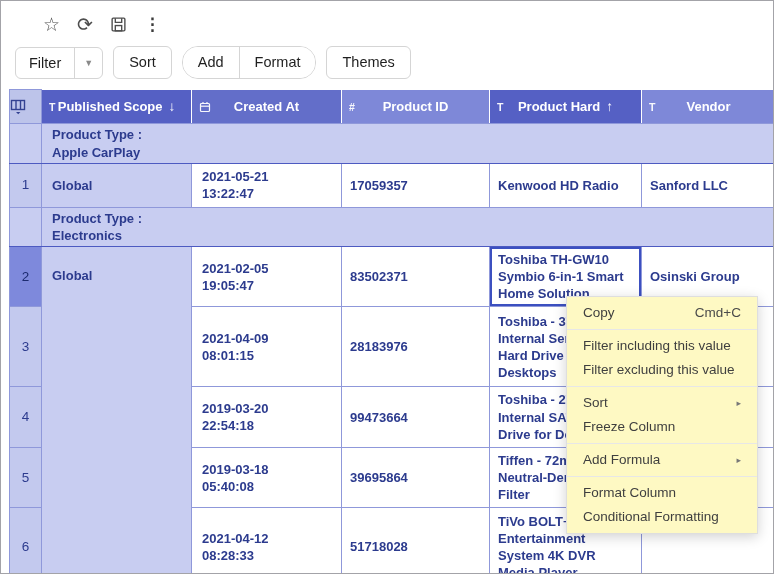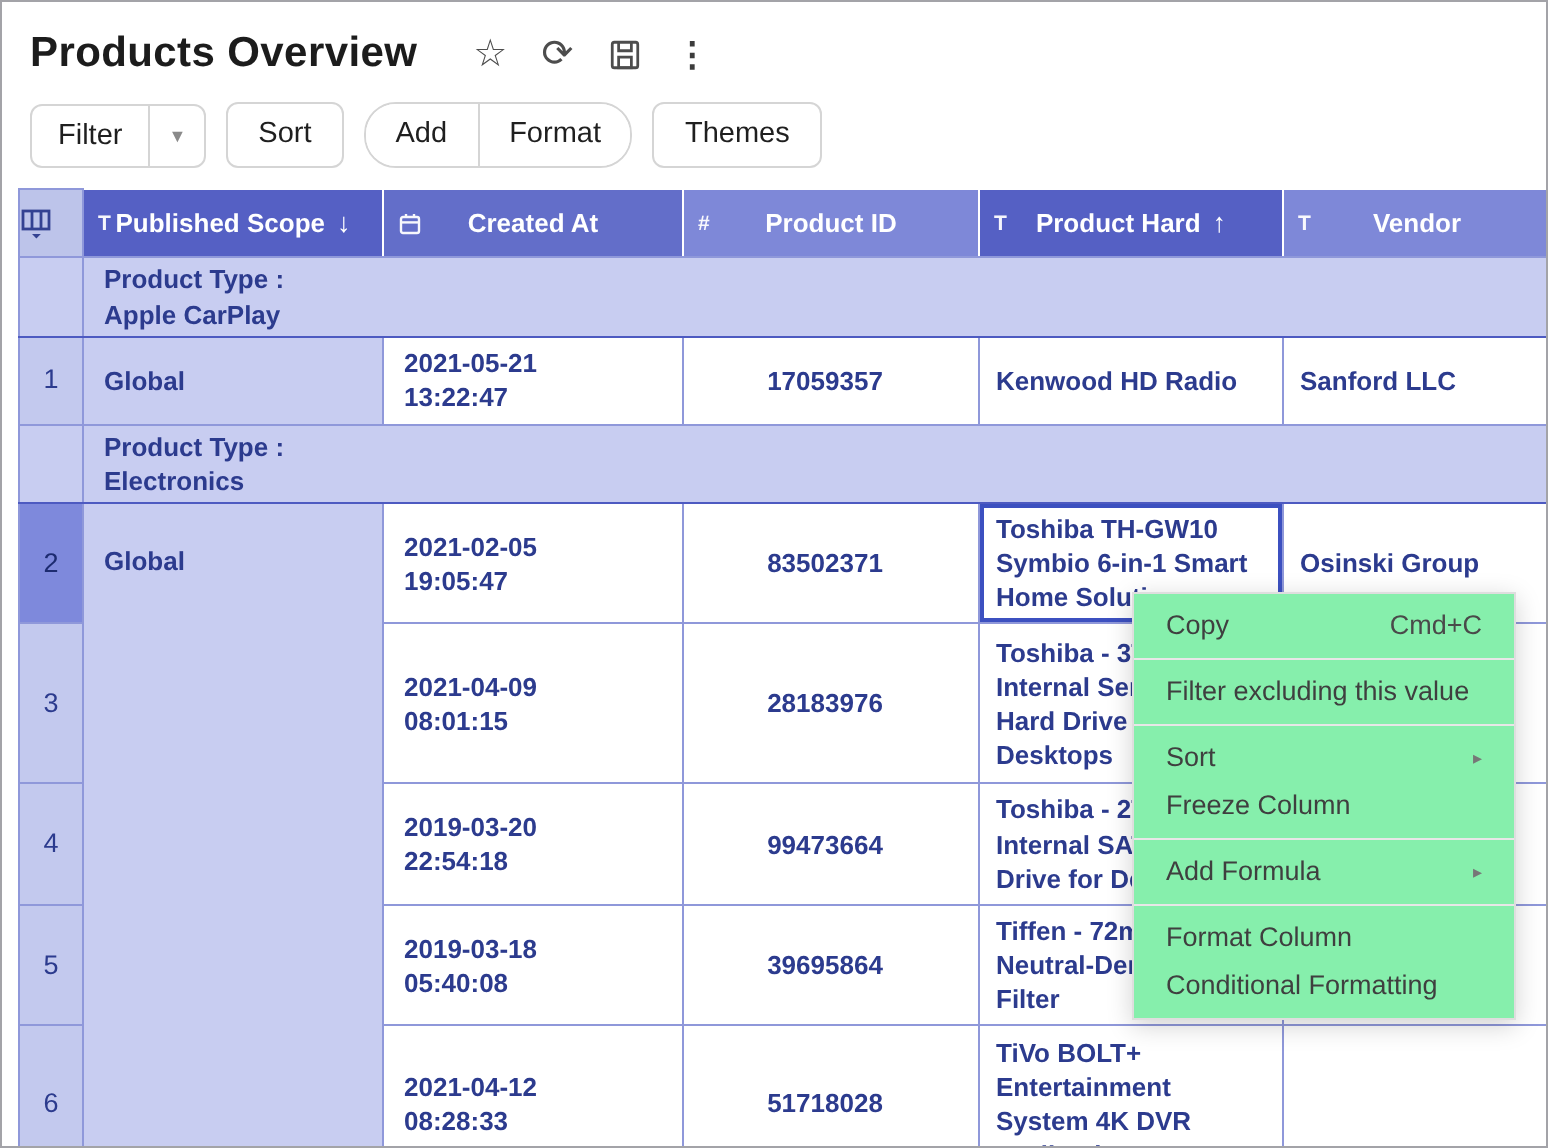--- a/index.html
+++ b/index.html
@@ -55,43 +55,42 @@
   tr.grp td{
     background:var(--lavender); border-top:1.5px solid var(--border-dark); border-bottom:1.5px solid var(--border-dark);
   }
   tr.grp{height:38px;}
   .grp-label{padding:2px 10px; font-weight:700;}
   td.numcell{background:var(--numcol); text-align:center; font-weight:400; font-size:13.5px;}
   td.numcell.selected{background:var(--sel-num); color:#1d2b70;}
   td.scopecell{background:var(--lavender); padding:4px 10px; font-weight:700;}
   td.scopecell.merged{vertical-align:top; padding-top:20px;}
   td.datecell{padding:4px 10px; background:#fff;}
-  td.idcell{padding:4px 14px 4px 8px; text-align:center; background:#fff;}
+  td.idcell{padding:4px 14px 4px 8px; text-align:left; background:#fff;}
   td.namecell{padding:4px 8px; background:#fff;}
   td.vendorcell{padding:4px 8px; background:#fff;}
   td.cell-selected{box-shadow:inset 0 0 0 2px var(--sel-border);}
   tr.r1{height:44px;} tr.r2{height:57px;} tr.r3{height:80px;} tr.r4{height:53px;} tr.r5{height:54px;} tr.r6{height:78px;}
   
   .ctx-menu{
-    position:absolute; left:565px; top:295px; width:192px; background:#86efac;
+    position:absolute; left:565px; top:295px; width:192px; background:#fef9c3;
     border:1px solid var(--menu-border); box-shadow:0 3px 12px rgba(0,0,0,.18);
     padding:4px 0; z-index:20; font-size:13.5px; color:var(--menu-text);
   }
   .menu-item{display:flex; align-items:center; justify-content:space-between; padding:4px 16px; line-height:16px; cursor:pointer; white-space:nowrap;}
   .menu-shortcut{color:#4a4a4a; margin-left:12px;}
   .submenu-arrow{color:#777; font-size:9px; margin-left:12px;}
   .menu-sep{border-top:1px solid #e7e7e7; margin:4px 0;}
 </style>
 </head>
 <body>
 
 <div class="screen">
 
   <div class="titlebar">
-    <div class="page-title">Products Overview</div>
     <div class="title-icons">
       <span class="ticon">☆</span>
       <span class="ticon">⟳</span>
       <span class="ticon">
         <svg width="17" height="17" viewBox="0 0 16 16" fill="none" stroke="#4d4d4d" stroke-width="1.3">
           <rect x="2" y="2" width="12" height="12" rx="1"></rect>
           <path d="M5 2v4h6V2"></path>
           <rect x="5" y="9" width="6" height="5"></rect>
         </svg>
       </span>
@@ -254,20 +253,23 @@
       </table>
   </div>
 
   <div class="ctx-menu">
     <div class="menu-item">
       <span>Copy</span>
       <span class="menu-shortcut">Cmd+C</span>
     </div>
     <div class="menu-sep"></div>
     <div class="menu-item">
+      <span>Filter including this value</span>
+    </div>
+    <div class="menu-item">
       <span>Filter excluding this value</span>
     </div>
     <div class="menu-sep"></div>
     <div class="menu-item">
       <span>Sort</span>
       <span class="submenu-arrow">▸</span>
     </div>
     <div class="menu-item">
       <span>Freeze Column</span>
     </div>

